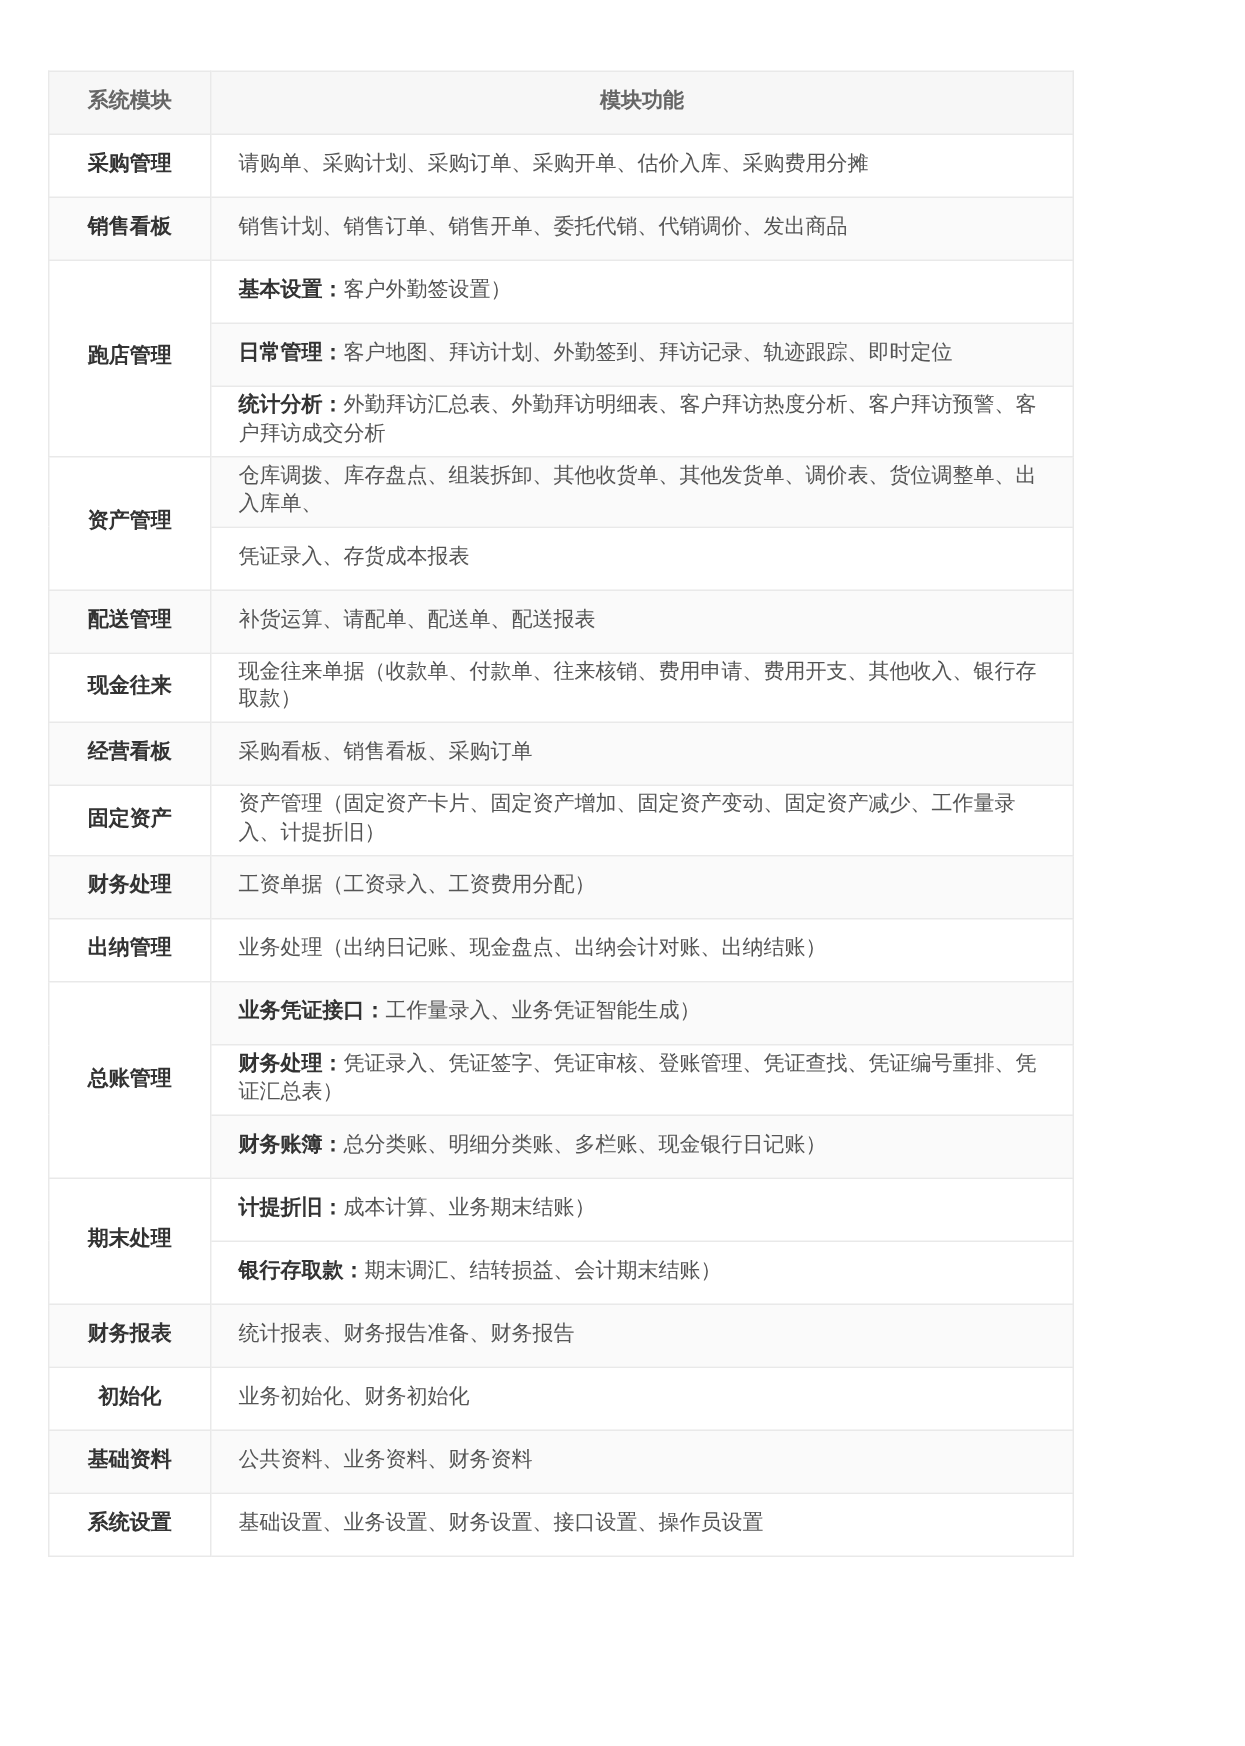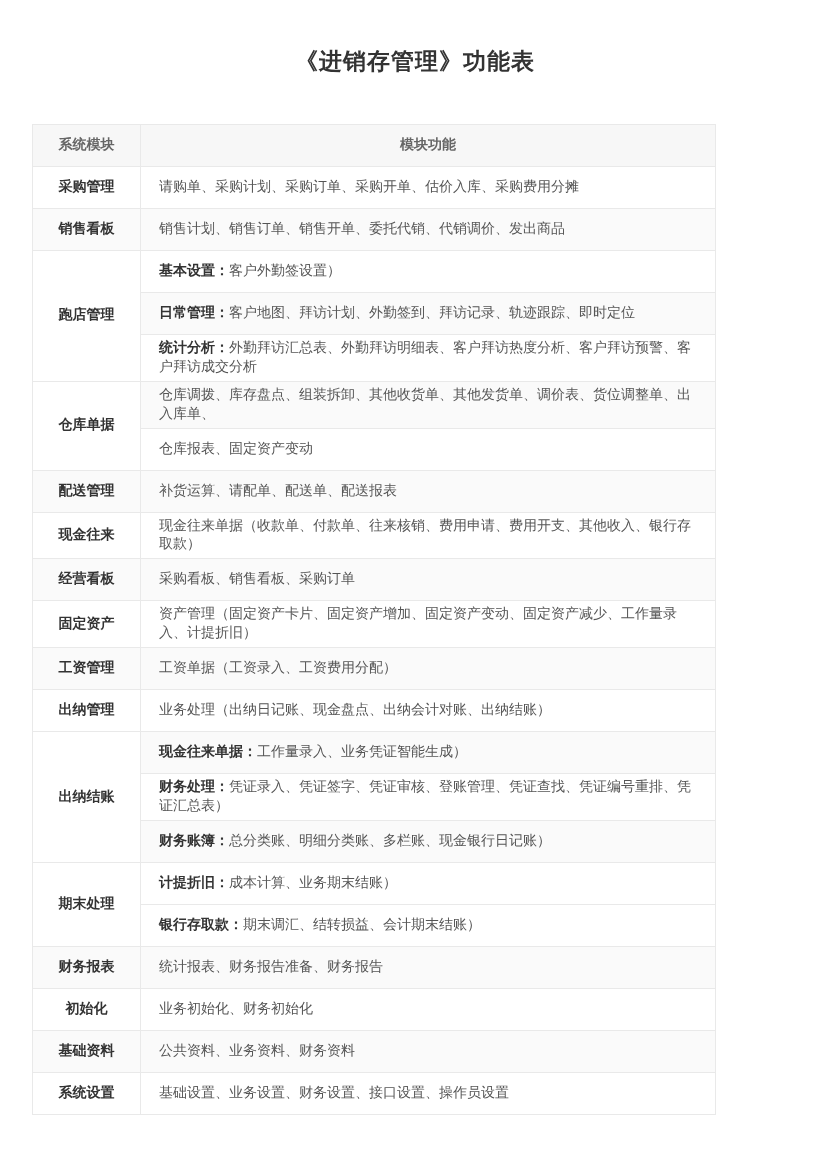--- a/index.html
+++ b/index.html
@@ -65,21 +65,20 @@
   td.function-cell.shaded{background:var(--stripe-bg);}
   td.function-cell strong.group-label{
     font-weight:bold;
     color:var(--module-text);
   }
 </style>
 </head>
 <body>
 
 <div class="page">
-  <h1 class="page-title">《进销存管理》功能表</h1>
 
   <table class="feature-table">
     <thead>
       <tr>
         <th class="col-module">系统模块</th>
         <th>模块功能</th>
       </tr>
     </thead>
     <tbody id="table-body">
         <tr>
@@ -94,53 +93,53 @@
           <td class="module-cell col-module" rowspan="3">跑店管理</td>
           <td class="function-cell"><strong class="group-label">基本设置：</strong><span>客户外勤签设置）</span></td>
         </tr>
         <tr>
           <td class="function-cell shaded"><strong class="group-label">日常管理：</strong><span>客户地图、拜访计划、外勤签到、拜访记录、轨迹跟踪、即时定位</span></td>
         </tr>
         <tr>
           <td class="function-cell"><strong class="group-label">统计分析：</strong><span>外勤拜访汇总表、外勤拜访明细表、客户拜访热度分析、客户拜访预警、客户拜访成交分析</span></td>
         </tr>
         <tr>
-          <td class="module-cell col-module" rowspan="2">仓库单据</td>
+          <td class="module-cell col-module" rowspan="2">资产管理</td>
           <td class="function-cell shaded"><span>仓库调拨、库存盘点、组装拆卸、其他收货单、其他发货单、调价表、货位调整单、出入库单、</span></td>
         </tr>
         <tr>
-          <td class="function-cell"><span>仓库报表、固定资产变动</span></td>
+          <td class="function-cell"><span>凭证录入、存货成本报表</span></td>
         </tr>
         <tr class="shaded">
           <td class="module-cell col-module" rowspan="1">配送管理</td>
           <td class="function-cell"><span>补货运算、请配单、配送单、配送报表</span></td>
         </tr>
         <tr>
           <td class="module-cell col-module" rowspan="1">现金往来</td>
           <td class="function-cell"><span>现金往来单据（收款单、付款单、往来核销、费用申请、费用开支、其他收入、银行存取款）</span></td>
         </tr>
         <tr class="shaded">
           <td class="module-cell col-module" rowspan="1">经营看板</td>
           <td class="function-cell"><span>采购看板、销售看板、采购订单</span></td>
         </tr>
         <tr>
           <td class="module-cell col-module" rowspan="1">固定资产</td>
           <td class="function-cell"><span>资产管理（固定资产卡片、固定资产增加、固定资产变动、固定资产减少、工作量录入、计提折旧）</span></td>
         </tr>
         <tr class="shaded">
-          <td class="module-cell col-module" rowspan="1">工资管理</td>
+          <td class="module-cell col-module" rowspan="1">财务处理</td>
           <td class="function-cell"><span>工资单据（工资录入、工资费用分配）</span></td>
         </tr>
         <tr>
           <td class="module-cell col-module" rowspan="1">出纳管理</td>
           <td class="function-cell"><span>业务处理（出纳日记账、现金盘点、出纳会计对账、出纳结账）</span></td>
         </tr>
         <tr>
-          <td class="module-cell col-module" rowspan="3">出纳结账</td>
-          <td class="function-cell shaded"><strong class="group-label">现金往来单据：</strong><span>工作量录入、业务凭证智能生成）</span></td>
+          <td class="module-cell col-module" rowspan="3">总账管理</td>
+          <td class="function-cell shaded"><strong class="group-label">业务凭证接口：</strong><span>工作量录入、业务凭证智能生成）</span></td>
         </tr>
         <tr>
           <td class="function-cell"><strong class="group-label">财务处理：</strong><span>凭证录入、凭证签字、凭证审核、登账管理、凭证查找、凭证编号重排、凭证汇总表）</span></td>
         </tr>
         <tr>
           <td class="function-cell shaded"><strong class="group-label">财务账簿：</strong><span>总分类账、明细分类账、多栏账、现金银行日记账）</span></td>
         </tr>
         <tr>
           <td class="module-cell col-module" rowspan="2">期末处理</td>
           <td class="function-cell"><strong class="group-label">计提折旧：</strong><span>成本计算、业务期末结账）</span></td>

